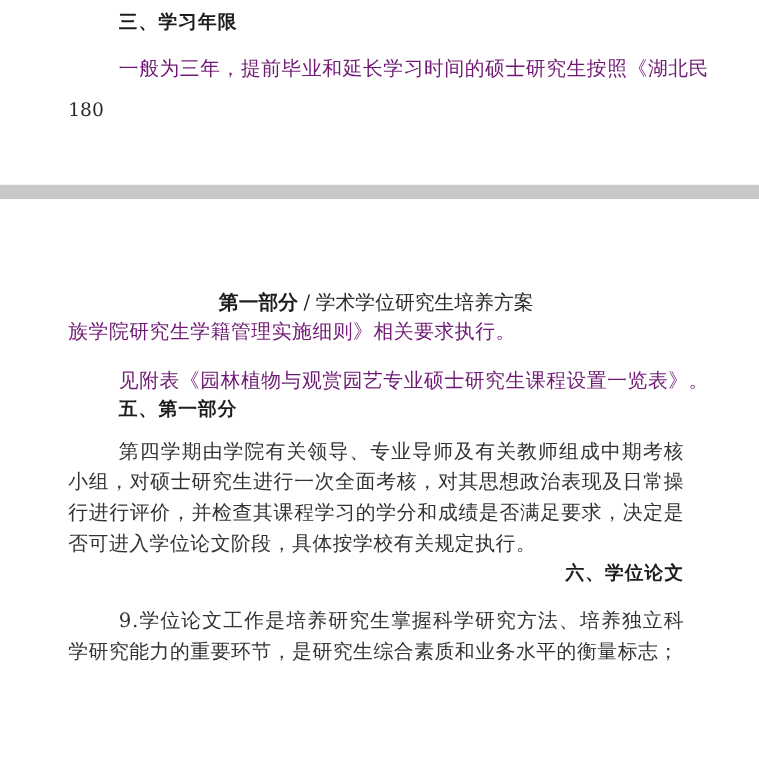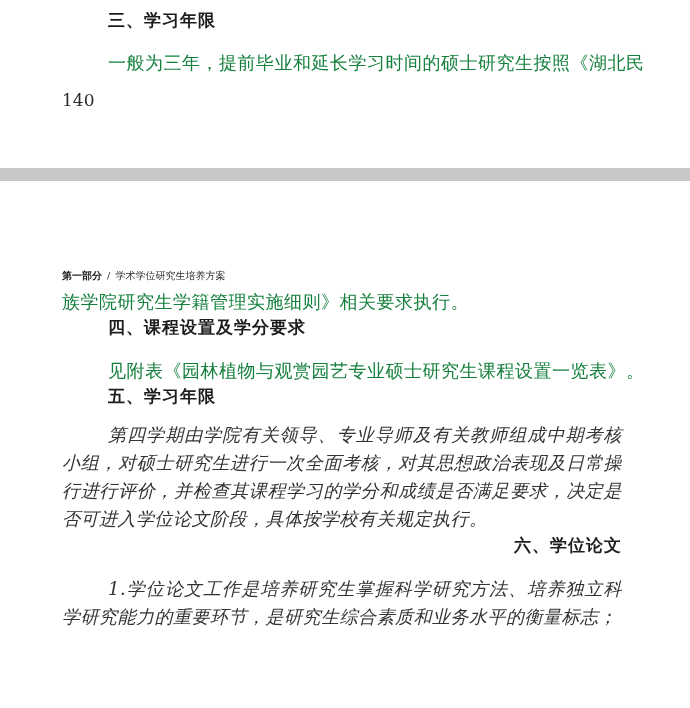--- a/index.html
+++ b/index.html
@@ -42,45 +42,44 @@
     line-height: 24px;
     letter-spacing: 1px;
     color: #1d1d1d;
   }
   .line {
     margin: 0;
     font-size: 18px;
     line-height: 26px;
     letter-spacing: 0.5px;
     white-space: nowrap;
-    color: #15803d;
+    color: #701a75;
   }
   .line.indented {
     padding-left: 46px;
   }
   .para {
     margin: 0;
     font-size: 18px;
     line-height: 28px;
     letter-spacing: 0.5px;
     text-align: justify;
     text-indent: 46px;
     color: #333333;
-    font-style: italic;
   }
   .page-number {
     margin-top: 13px;
     font-size: 17px;
     line-height: 22px;
     color: #2b2b2b;
   }
   .running-header {
     margin-top: 85px;
-    text-align: left;
-    font-size: 10px;
+    text-align: center;
+    font-size: 18px;
     line-height: 20px;
     color: #2b2b2b;
     white-space: nowrap;
   }
   .rh-part {
     font-family: "DejaVu Sans", "Liberation Sans", sans-serif;
     font-weight: bold;
     color: #1d1d1d;
   }
   .rh-sep { margin: 0 5px; }
@@ -94,37 +93,36 @@
   .mt-p3 { margin-top: 18px; }
 </style>
 </head>
 <body>
 
 <div class="viewer">
 
   <section class="page page-top">
     <h3 class="heading">三、学习年限</h3>
     <p class="line indented mt-p3">一般为三年，提前毕业和延长学习时间的硕士研究生按照《湖北民</p>
-    <div class="page-number">140</div>
+    <div class="page-number">180</div>
   </section>
 
   <div class="page-gap" style="background: rgb(200, 200, 200);"></div>
 
   <section class="page page-bottom">
 
     <div class="running-header">
       <span class="rh-part">第一部分</span><span class="rh-sep">/</span><span class="rh-title">学术学位研究生培养方案</span>
     </div>
 
     <p class="line mt-continuation">族学院研究生学籍管理实施细则》相关要求执行。</p>
 
-    <h3 class="heading mt-h4">四、课程设置及学分要求</h3>
     <p class="line indented mt-p4">见附表《园林植物与观赏园艺专业硕士研究生课程设置一览表》。</p>
 
-    <h3 class="heading mt-h5">五、学习年限</h3>
+    <h3 class="heading mt-h5">五、第一部分</h3>
     <p class="para mt-p5">第四学期由学院有关领导、专业导师及有关教师组成中期考核小组，对硕士研究生进行一次全面考核，对其思想政治表现及日常操行进行评价，并检查其课程学习的学分和成绩是否满足要求，决定是否可进入学位论文阶段，具体按学校有关规定执行。</p>
 
     <h3 class="heading mt-h6">六、学位论文</h3>
-    <p class="para mt-p6">1.学位论文工作是培养研究生掌握科学研究方法、培养独立科学研究能力的重要环节，是研究生综合素质和业务水平的衡量标志；</p>
+    <p class="para mt-p6">9.学位论文工作是培养研究生掌握科学研究方法、培养独立科学研究能力的重要环节，是研究生综合素质和业务水平的衡量标志；</p>
 
   </section>
 
 </div>
 
 </body></html>

